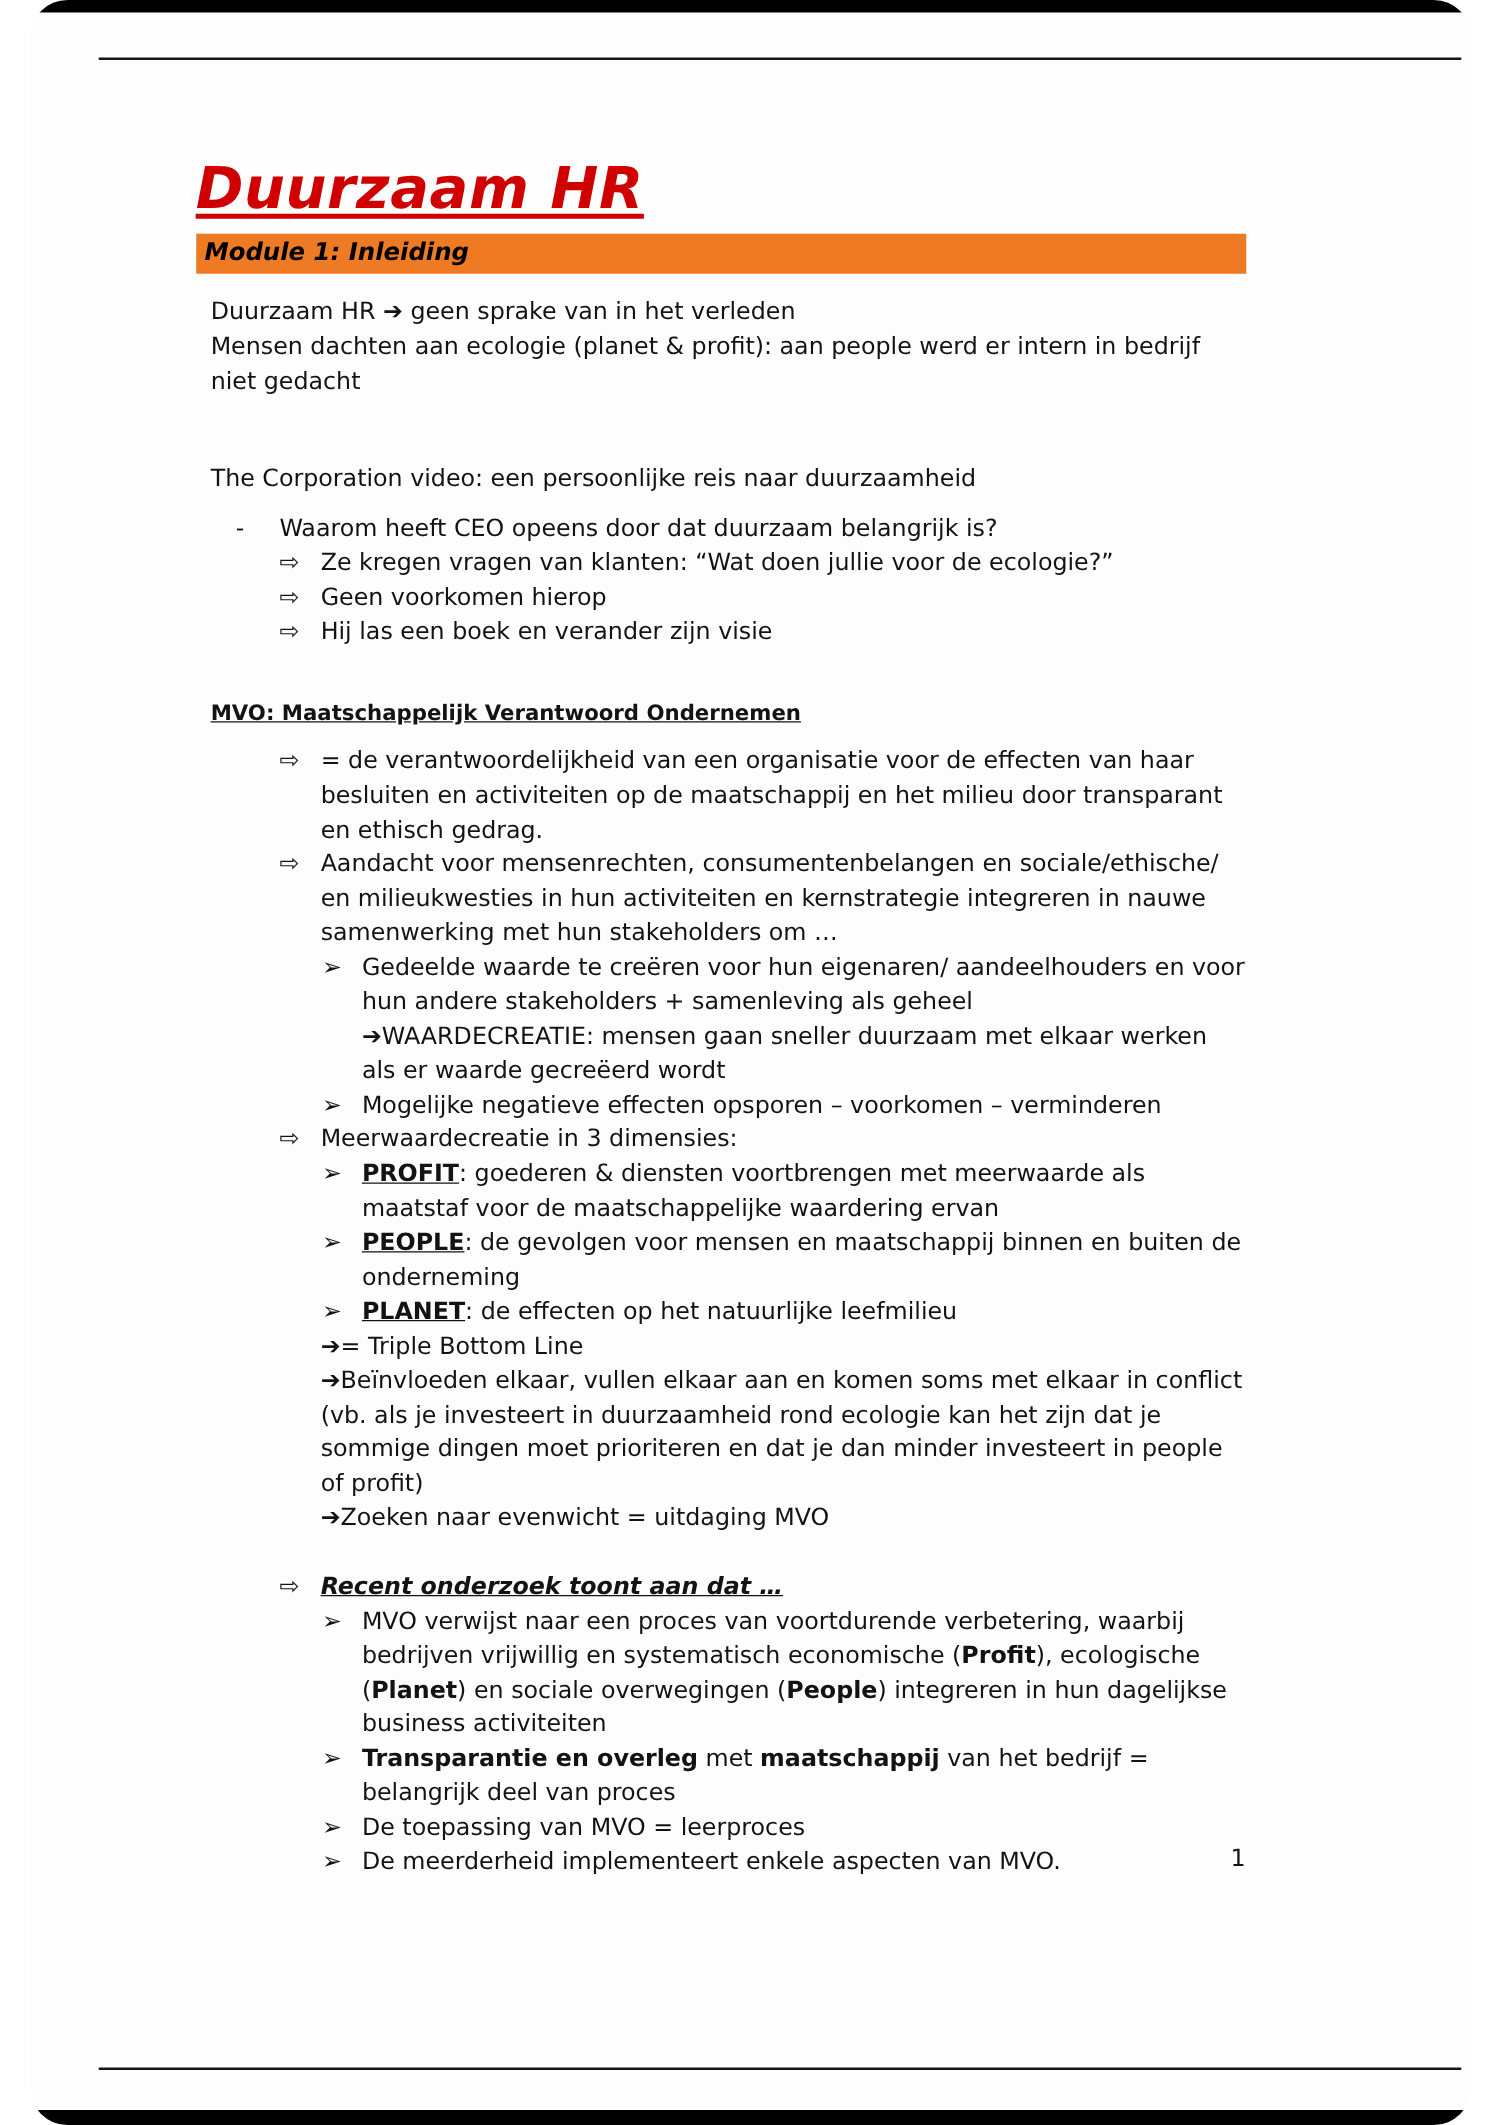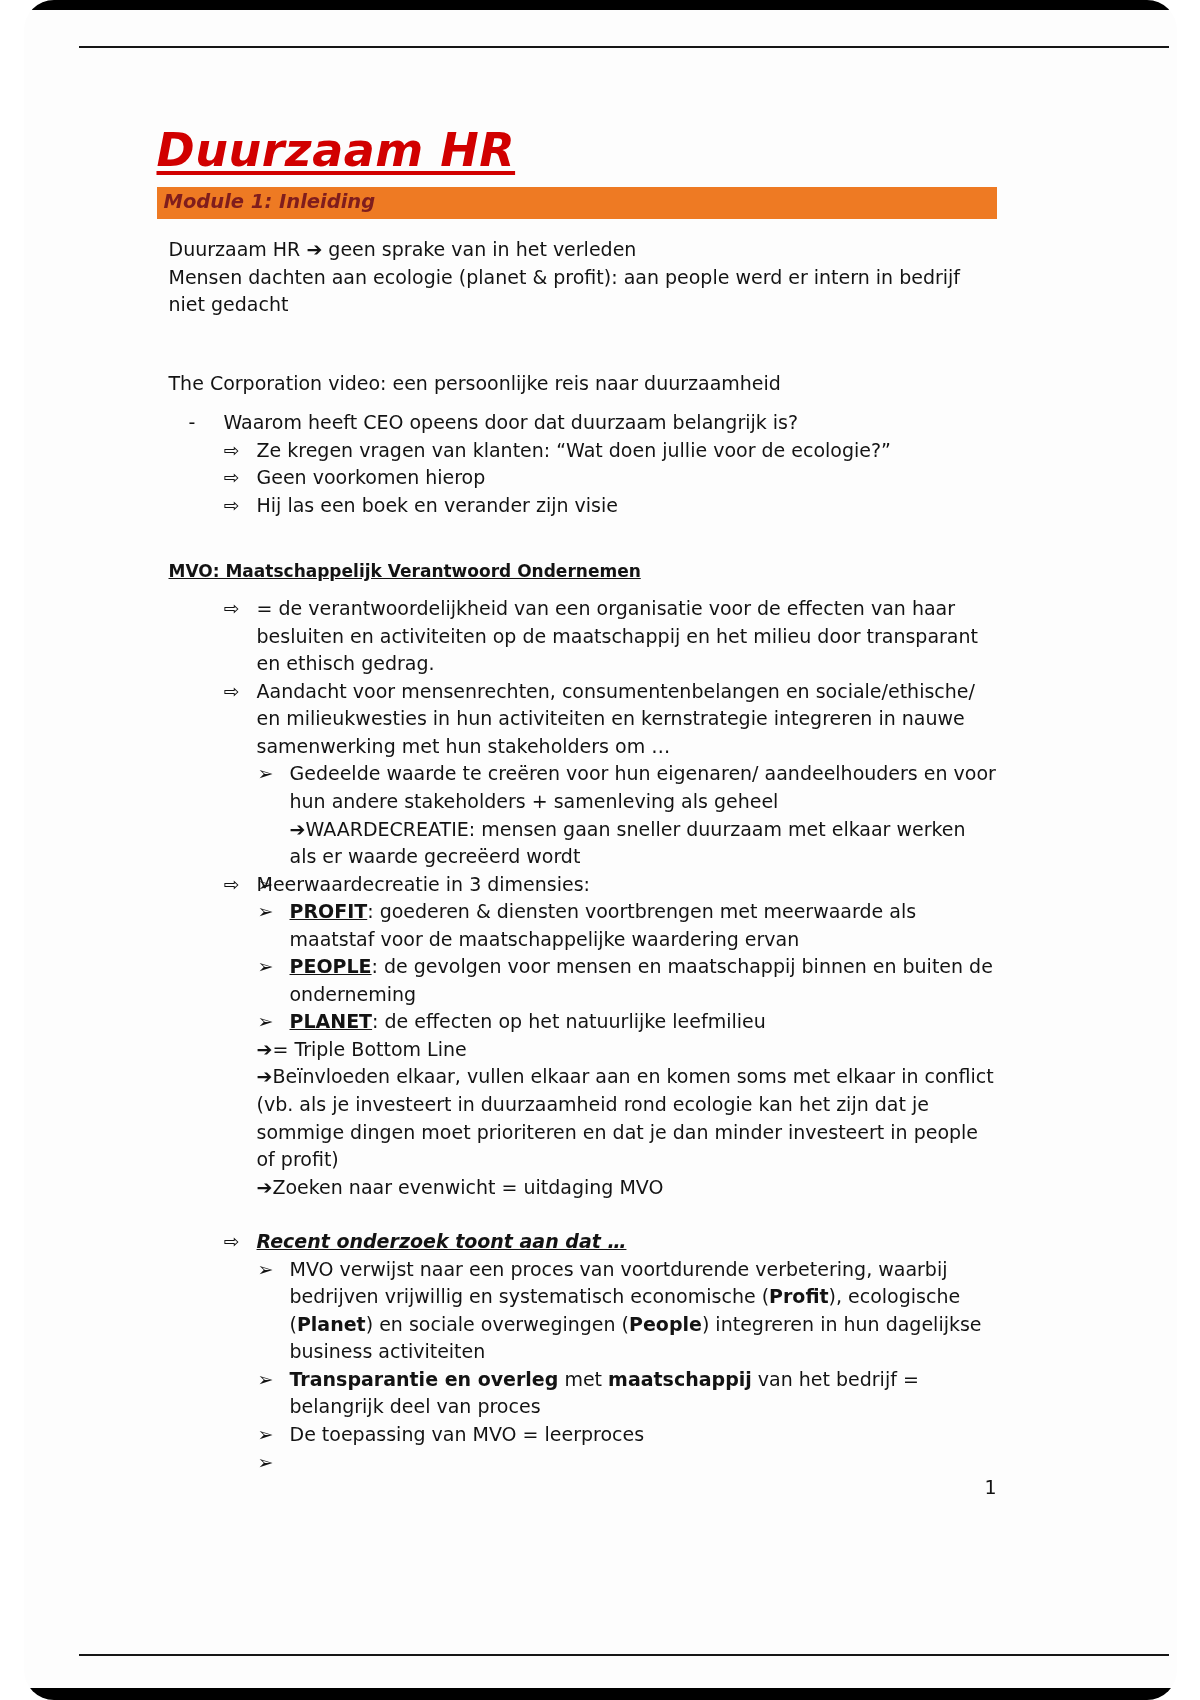--- a/index.html
+++ b/index.html
@@ -51,21 +51,21 @@
 
   .banner {
     background: var(--banner-orange, #ee7a23);
     padding: 1px 7px 3px 7px;
     margin: 0 0 17px 0;
   }
   .banner-text {
     font-weight: bold;
     font-style: italic;
     font-size: 19.5px;
-    color: #7f1d1d;
+    color: #000000;
   }
 
   .para { margin: 12px; }
   .line { display: block; }
   .gap { height: 27px; }
 
   .li { position: relative; margin: 0; }
   .li .marker { position: absolute; top: 0; }
   .l1 { padding-left: 67px; }
   .l1 > .marker { left: 32px; }
@@ -153,20 +153,21 @@
     <div class="li l3">
       <span class="marker">➢</span>
       <span class="li-text">
         <span>Gedeelde waarde te creëren voor hun eigenaren/ aandeelhouders en voor hun andere stakeholders + samenleving als geheel</span><br>
         <span>➔</span><span>WAARDECREATIE: mensen gaan sneller duurzaam met elkaar werken als er waarde gecreëerd wordt</span>
       </span>
     </div>
 
     <div class="li l3">
       <span class="marker">➢</span>
+      <span class="li-text">Mogelijke negatieve effecten opsporen – voorkomen – verminderen</span>
     </div>
 
     <div class="li l2">
       <span class="marker">⇨</span>
       <span class="li-text">Meerwaardecreatie in 3 dimensies:</span>
     </div>
 
     <div class="li l3">
       <span class="marker">➢</span>
       <span class="li-text"><span class="bu">PROFIT</span><span>: goederen &amp; diensten voortbrengen met meerwaarde als maatstaf voor de maatschappelijke waardering ervan</span></span>
@@ -205,20 +206,21 @@
       <span class="li-text"><span class="b">Transparantie en overleg</span><span> met </span><span class="b">maatschappij</span><span> van het bedrijf = belangrijk deel van proces</span></span>
     </div>
 
     <div class="li l3">
       <span class="marker">➢</span>
       <span class="li-text">De toepassing van MVO = leerproces</span>
     </div>
 
     <div class="li l3">
       <span class="marker">➢</span>
+      <span class="li-text">De meerderheid implementeert enkele aspecten van MVO.</span>
     </div>
 
   </div>
 
   <div class="pagenum">1</div>
 
   <div class="rule rule-bottom"></div>
   <div class="edge-bar edge-bottom"></div>
 </div>
 

